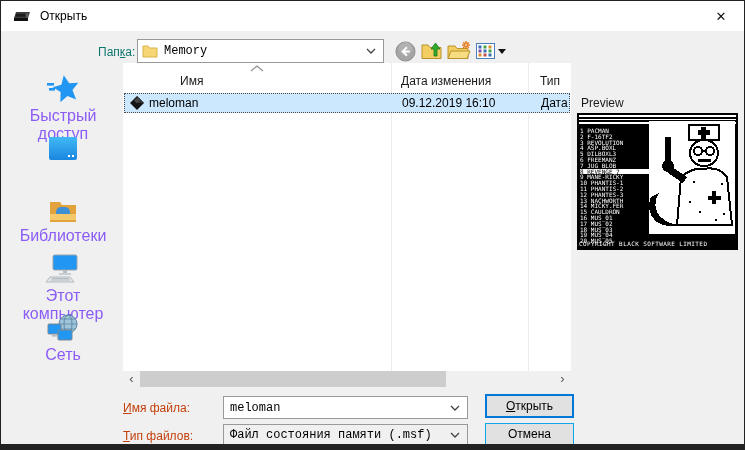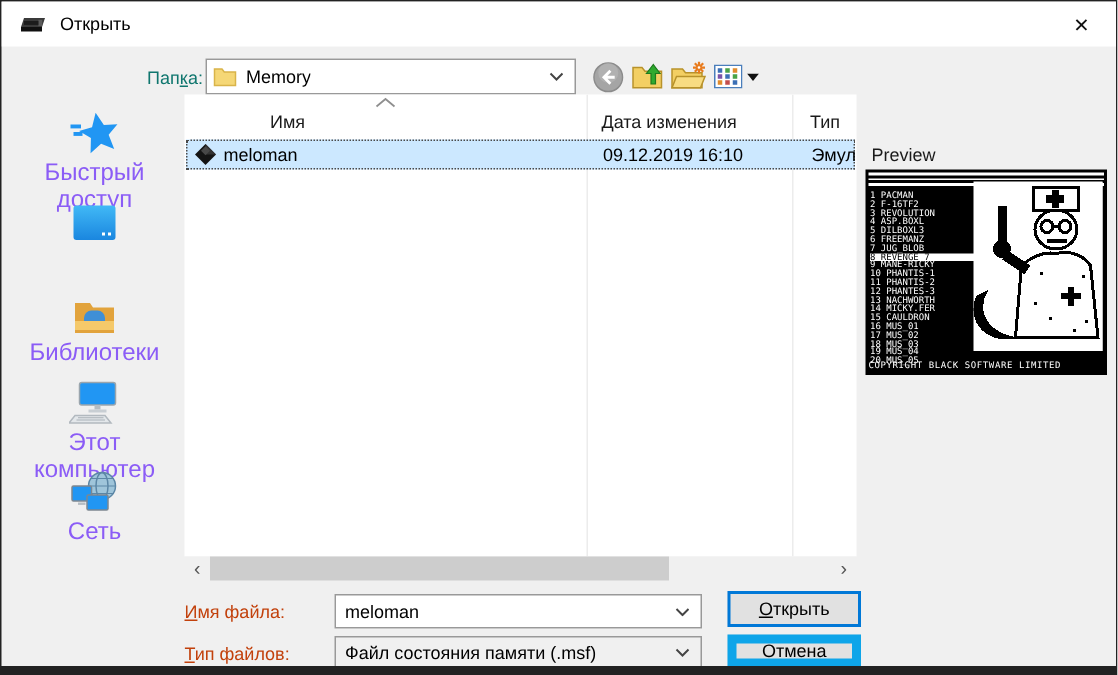--- a/index.html
+++ b/index.html
@@ -16,21 +16,21 @@
   .title-text { margin-left: 9px; font-size: 12px; color: #000; }
   .close-btn { margin-left: auto; width: 46px; height: 30px; display: flex; align-items: center;
                justify-content: center; font-size: 13px; color: #111; cursor: default; }
 
   
   .folder-label { position: absolute; left: 97px; top: 44px; font-size: 12px; color: #0f766e; }
   .u { text-decoration: underline; }
   .combo { background: #fff; border: 1px solid #999; display: flex; align-items: center; font-size: 12px; color: #000; }
   .folder-combo { position: absolute; left: 136px; top: 38px; width: 247px; height: 24px; }
   .combo .chev { margin-left: auto; margin-right: 7px; }
-  .combo .val { margin-left: 6px; white-space: nowrap; overflow: hidden; }
+  .combo .val { margin-left: 6px; white-space: nowrap; overflow: hidden; font-family: Liberation Mono, monospace; }
   .folder-combo svg.fold { margin-left: 4px; }
 
   .tb-btn { position: absolute; top: 38px; width: 24px; height: 24px; display: flex;
             align-items: center; justify-content: center; }
   .tb-back { left: 392px; } .tb-up { left: 419px; } .tb-new { left: 446px; }
   .tb-views { left: 473px; width: 34px; }
 
   
   .side-item { position: absolute; left: 8px; width: 108px; text-align: center; }
   .side-item .lbl { display: block; margin-top: 3px; font-size: 16px; color: #8b5cf6; }
@@ -73,21 +73,21 @@
              font-size: 6px; line-height: 8px; color: #fff; letter-spacing: 0.4px; white-space: nowrap; overflow: hidden; }
 
   
   .f-label { position: absolute; left: 122px; font-size: 12px; color: #c2410c; }
   .fl1 { top: 400px; } .fl2 { top: 428px; }
   .f-combo1 { position: absolute; left: 222px; top: 395px; width: 245px; height: 23px; }
   .f-combo2 { position: absolute; left: 222px; top: 423px; width: 245px; height: 22px; background: #f0f0f0; text-align: right; }
   .btn { position: absolute; left: 484px; width: 89px; display: flex; align-items: center;
          justify-content: center; font-size: 12px; color: #000; background: #e1e1e1; }
   .btn-open { top: 393px; height: 24px; border: 2px solid #0078d7; }
-  .btn-cancel { top: 422px; height: 22px; border: 6px solid #0ea5e9; }
+  .btn-cancel { top: 422px; height: 22px; border: 1px solid #0ea5e9; }
 
   svg { display: block; }
 </style>
 </head>
 <body>
 
 <div class="dialog">
 
   <div class="titlebar">
     <svg class="title-icon" viewBox="0 0 18 14">
@@ -216,21 +216,21 @@
     <span class="hdr hdr-type">Тип</span>
 
     <div class="file-row">
       <svg class="ficon" width="16" height="16" viewBox="0 0 16 16">
         <polygon points="8,1 15,8 8,15 1,8" fill="#141414"></polygon>
         <polygon points="8,1 15,8 8,8" fill="#333"></polygon>
         <polygon points="8,2.5 11,5.5 8,8.5 5,5.5" fill="#484848"></polygon>
       </svg>
       <span class="cell cell-name">meloman</span>
       <span class="cell cell-date">09.12.2019 16:10</span>
-      <span class="cell cell-type">Эмул</span>
+      <span class="cell cell-type">Дата</span>
     </div>
   </div>
 
   <div class="hscroll">
     <div class="hs-arrow hs-left">‹</div>
     <div class="hs-thumb"></div>
     <div class="hs-arrow hs-right">›</div>
   </div>
 
   <span class="preview-label">Preview</span>

